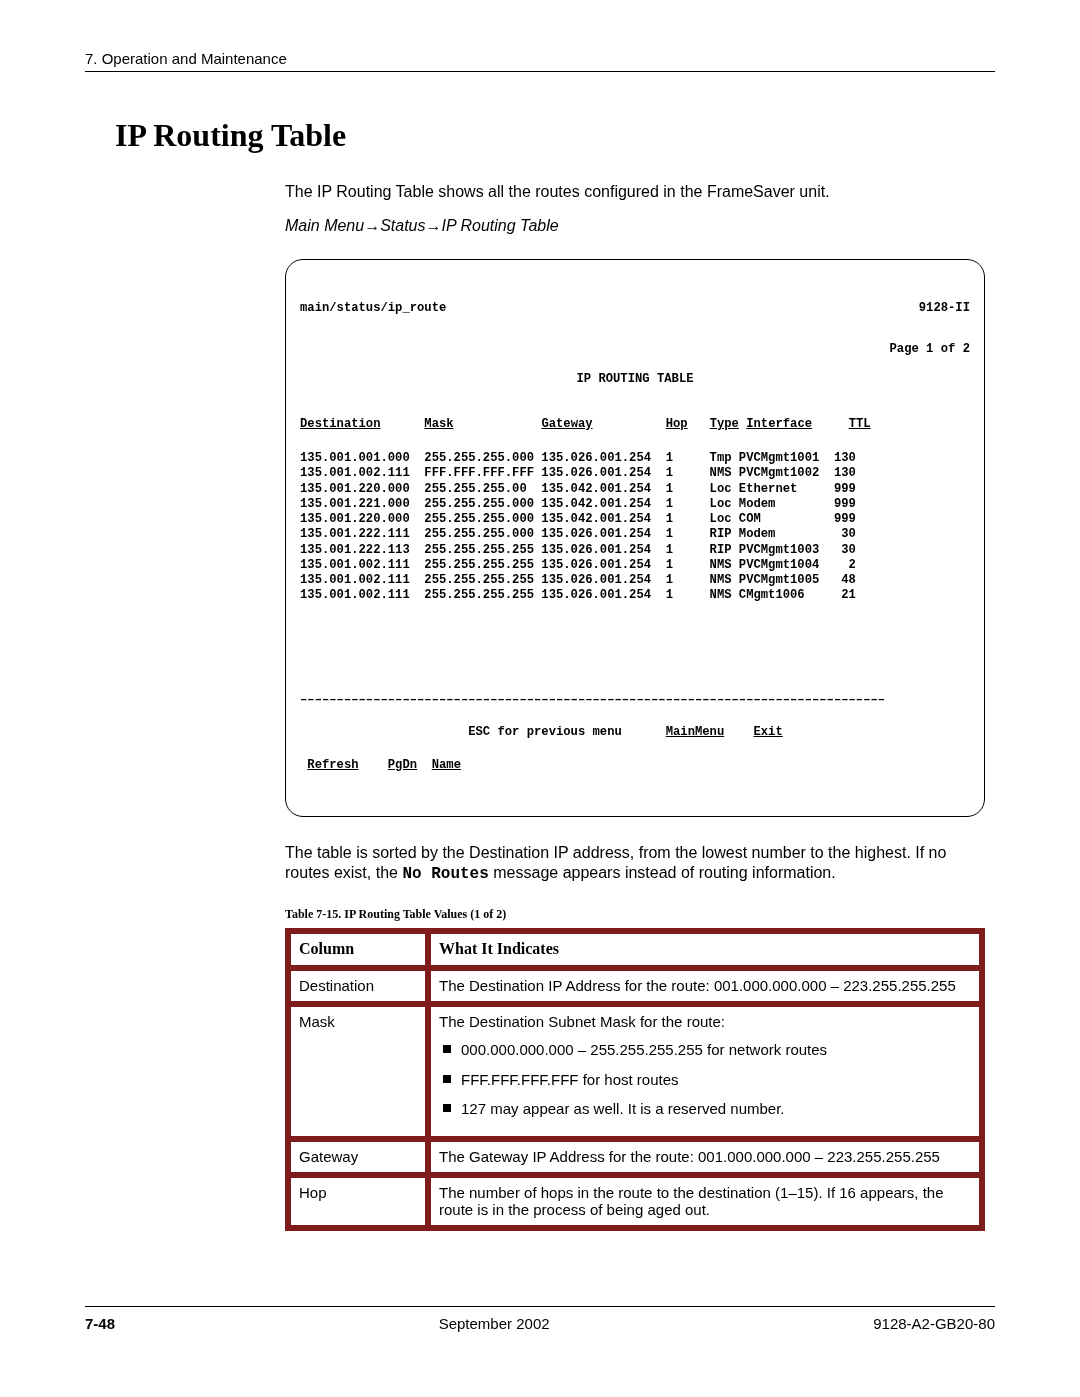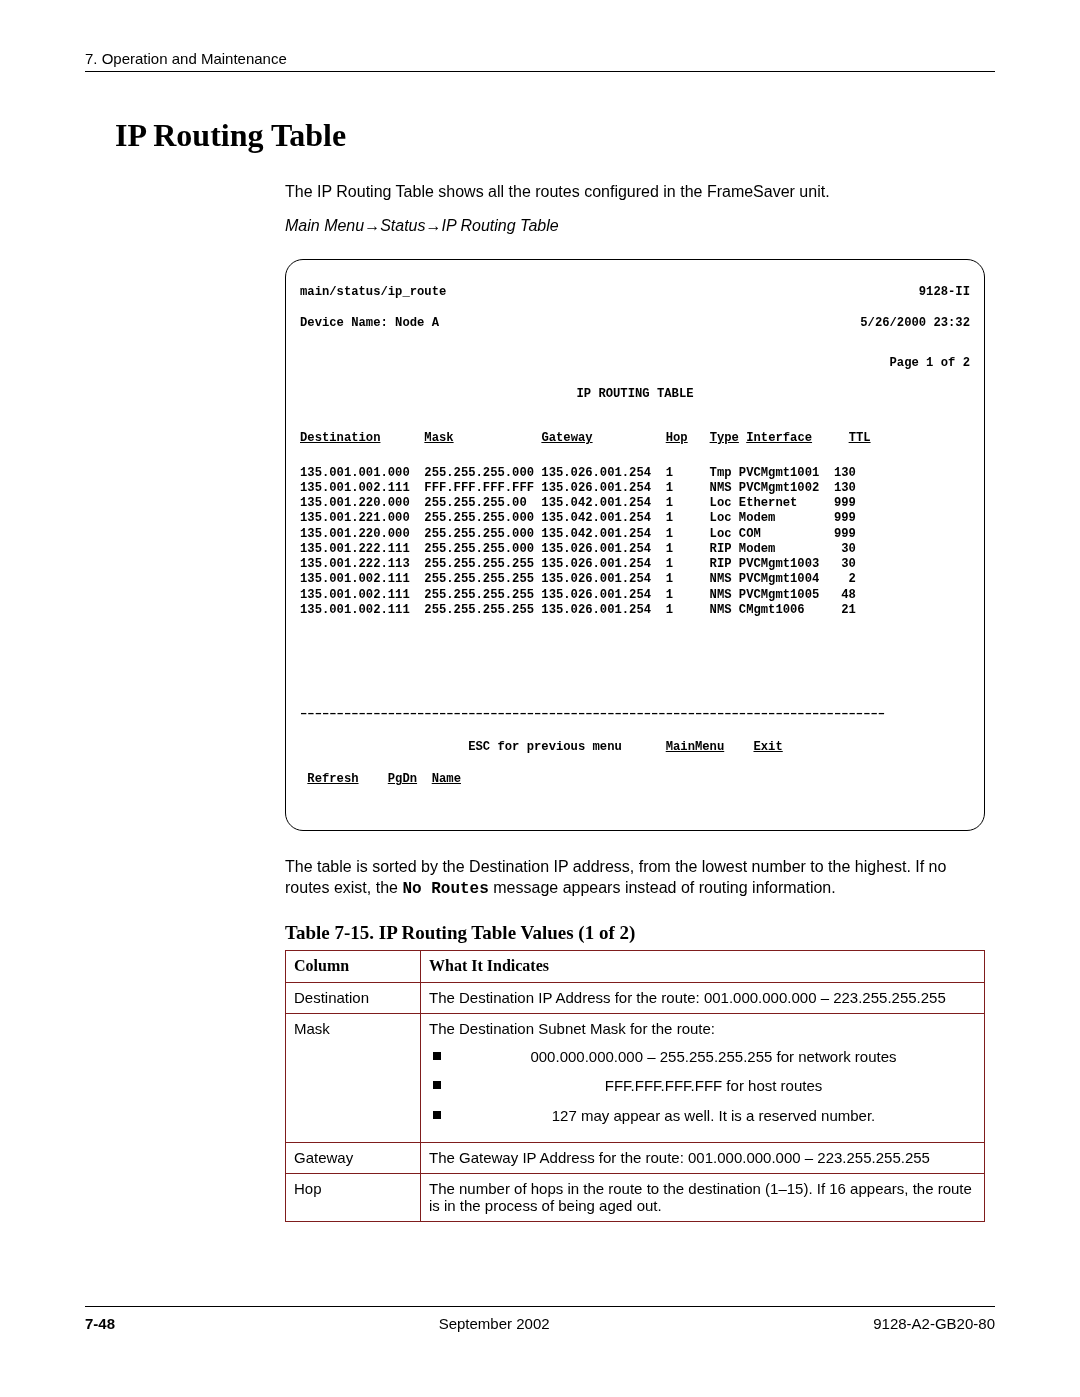--- a/index.html
+++ b/index.html
@@ -45,21 +45,21 @@
     margin: 0 0 24px 0;
   }
   .subhead {
     font-weight: bold;
     font-size: 16px;
     margin: 0 0 12px 0;
   }
   .terminal {
     border: 1.2px solid #000;
     border-radius: 18px;
-    padding: 10px 14px 12px 14px;
+    padding: 26px 14px 12px 14px;
     font-family: "Courier New", Courier, monospace;
     font-size: 12.2px;
     font-weight: bold;
     line-height: 1.25;
     white-space: pre;
     margin-bottom: 26px;
   }
   .term-top-row { display: flex; justify-content: space-between; }
   .term-right-page { text-align: right; margin-top: 10px; }
   .term-title { text-align: center; }
@@ -76,45 +76,44 @@
     line-height: 1.3;
     margin: 8px 0 22px 0;
   }
   .mono-inline {
     font-family: "Courier New", Courier, monospace;
     font-weight: bold;
   }
   .table-caption {
     font-family: "Times New Roman", Times, serif;
     font-weight: bold;
-    font-size: 19px;
+    font-size: 12px;
     margin: 0 0 6px 0;
   }
   table.values {
     border-collapse: collapse;
     width: 100%;
     font-size: 15px;
   }
   table.values th, table.values td {
-    border: 1px solid #7f1d1d;
+    border: 6px solid #7f1d1d;
     padding: 6px 8px 7px 8px;
     text-align: left;
     vertical-align: top;
   }
   table.values th {
     font-family: "Times New Roman", Times, serif;
     font-weight: bold;
     font-size: 16px;
   }
   table.values td.col1 { width: 118px; }
   ul.mask-list {
     list-style: none;
     padding: 0;
     margin: 8px 0 0 0;
-    text-align: center;
   }
   ul.mask-list li {
     position: relative;
     padding-left: 22px;
     margin: 10px 0;
     line-height: 1.3;
   }
   ul.mask-list li::before {
     content: "";
     position: absolute;
@@ -154,21 +153,20 @@
 
   <div class="body-block">
 
     <p class="intro-para">The IP Routing Table shows all the routes configured in the FrameSaver unit.</p>
 
     <p class="nav-path">Main Menu→Status→IP Routing Table</p>
 
 
     <div class="terminal">
 <div class="term-top-row"><span>main/status/ip_route</span><span>9128-II</span></div>
-<div class="term-top-row"><span>Device Name: Node A</span><span>5/26/2000 23:32</span></div>
 <div class="term-right-page">Page 1 of 2</div>
 <div class="term-title">IP ROUTING TABLE</div>
 <div class="term-cols term-col-head"><span>Destination</span>      <span>Mask</span>            <span>Gateway</span>          <span>Hop</span>   <span>Type</span> <span>Interface</span>     <span>TTL</span></div>
 <div class="term-rows" id="term-rows">135.001.001.000  255.255.255.000 135.026.001.254  1     Tmp PVCMgmt1001  130
 135.001.002.111  FFF.FFF.FFF.FFF 135.026.001.254  1     NMS PVCMgmt1002  130
 135.001.220.000  255.255.255.00  135.042.001.254  1     Loc Ethernet     999
 135.001.221.000  255.255.255.000 135.042.001.254  1     Loc Modem        999
 135.001.220.000  255.255.255.000 135.042.001.254  1     Loc COM          999
 135.001.222.111  255.255.255.000 135.026.001.254  1     RIP Modem         30
 135.001.222.113  255.255.255.255 135.026.001.254  1     RIP PVCMgmt1003   30

